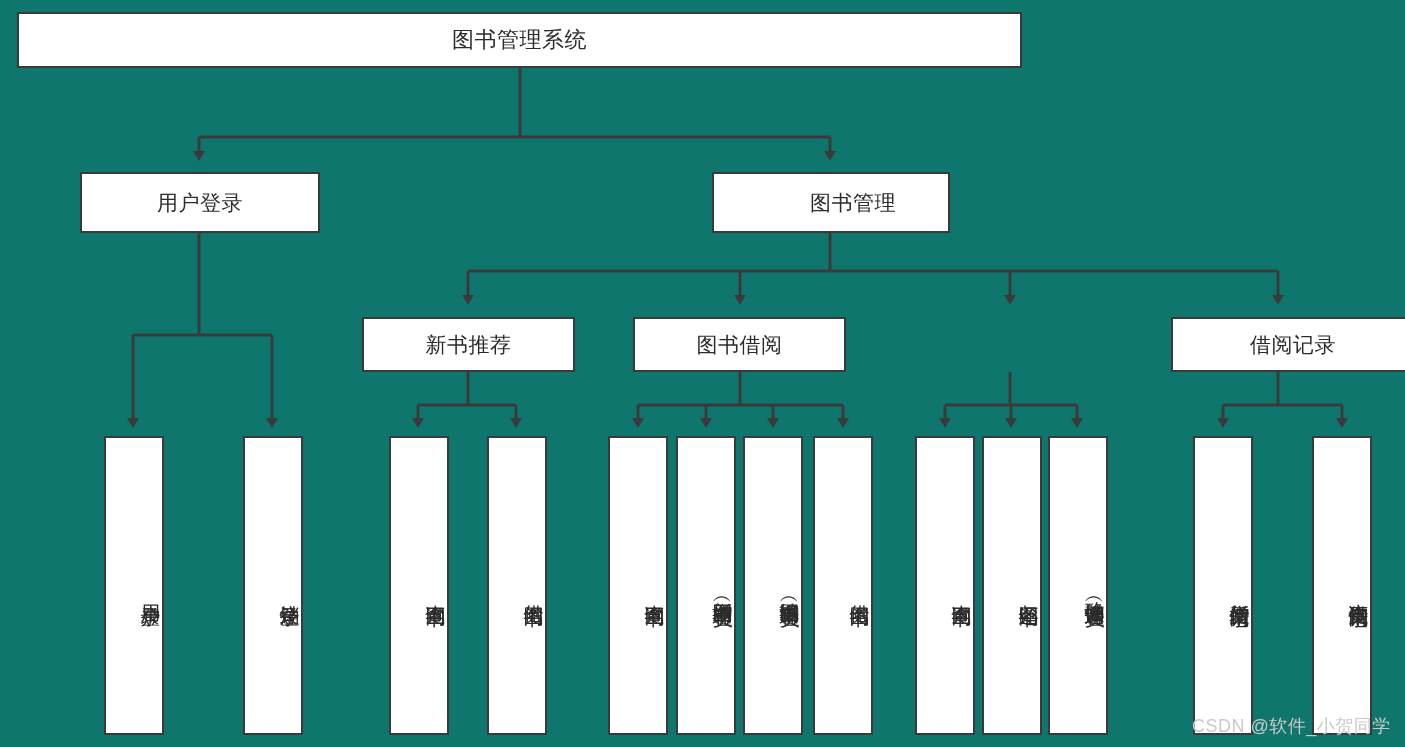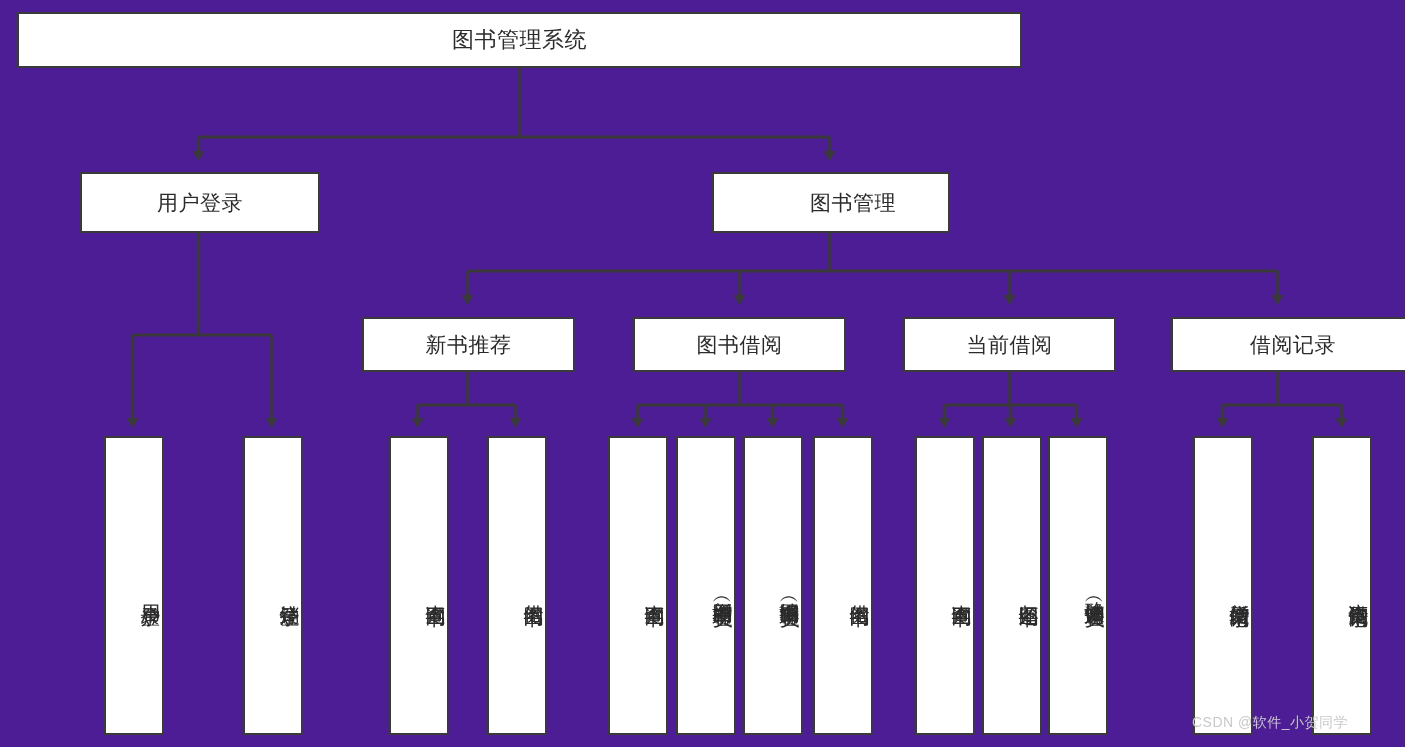--- a/index.html
+++ b/index.html
@@ -4,21 +4,21 @@
 <style>
   html, body {
     margin: 0;
     padding: 0;
     background: #ffffff;
   }
   #canvas {
     position: relative;
     width: 1405px;
     height: 747px;
-    background: #4c1d95;
+    background: #0f766e;
     font-family: "Liberation Sans", "DejaVu Sans", sans-serif;
     overflow: hidden;
   }
   svg.connectors {
     position: absolute;
     left: 0;
     top: 0;
     width: 1405px;
     height: 747px;
     pointer-events: none;
@@ -48,21 +48,21 @@
     font-size: 20px;
     line-height: 1.18;
     letter-spacing: 1px;
     padding-top: 10px;
     align-items: flex-start;
     justify-content: center;
   }
   .watermark {
     position: absolute;
     color: #c9c9c9;
-    font-size: 14px;
+    font-size: 18px;
     letter-spacing: 0.5px;
     white-space: nowrap;
     user-select: none;
   }
 </style>
 </head>
 <body>
 
 <div id="canvas">
 
@@ -126,23 +126,20 @@
   <div class="node node-h" style="left:712px; top:172px; width:238px; height:61px;padding-left:44px;">
     <span>图书管理</span>
   </div>
 
   <div class="node node-h" style="left:633px; top:317px; width:213px; height:55px;">
     <span>图书借阅</span>
   </div>
   <div class="node node-h" style="left:362px; top:317px; width:213px; height:55px;">
     <span>新书推荐</span>
   </div>
-  <div class="node node-h" style="left:903px; top:317px; width:213px; height:55px;">
-    <span>当前借阅</span>
-  </div>
   <div class="node node-h" style="left:1171px; top:317px; width:244px; height:55px;">
     <span>借阅记录</span>
   </div>
 
   <div class="node node-v" style="left:104px; top:436px; width:60px; height:299px;">
     <span>用户登录</span>
   </div>
   <div class="node node-v" style="left:243px; top:436px; width:60px; height:299px;">
     <span>注销登录</span>
   </div>

